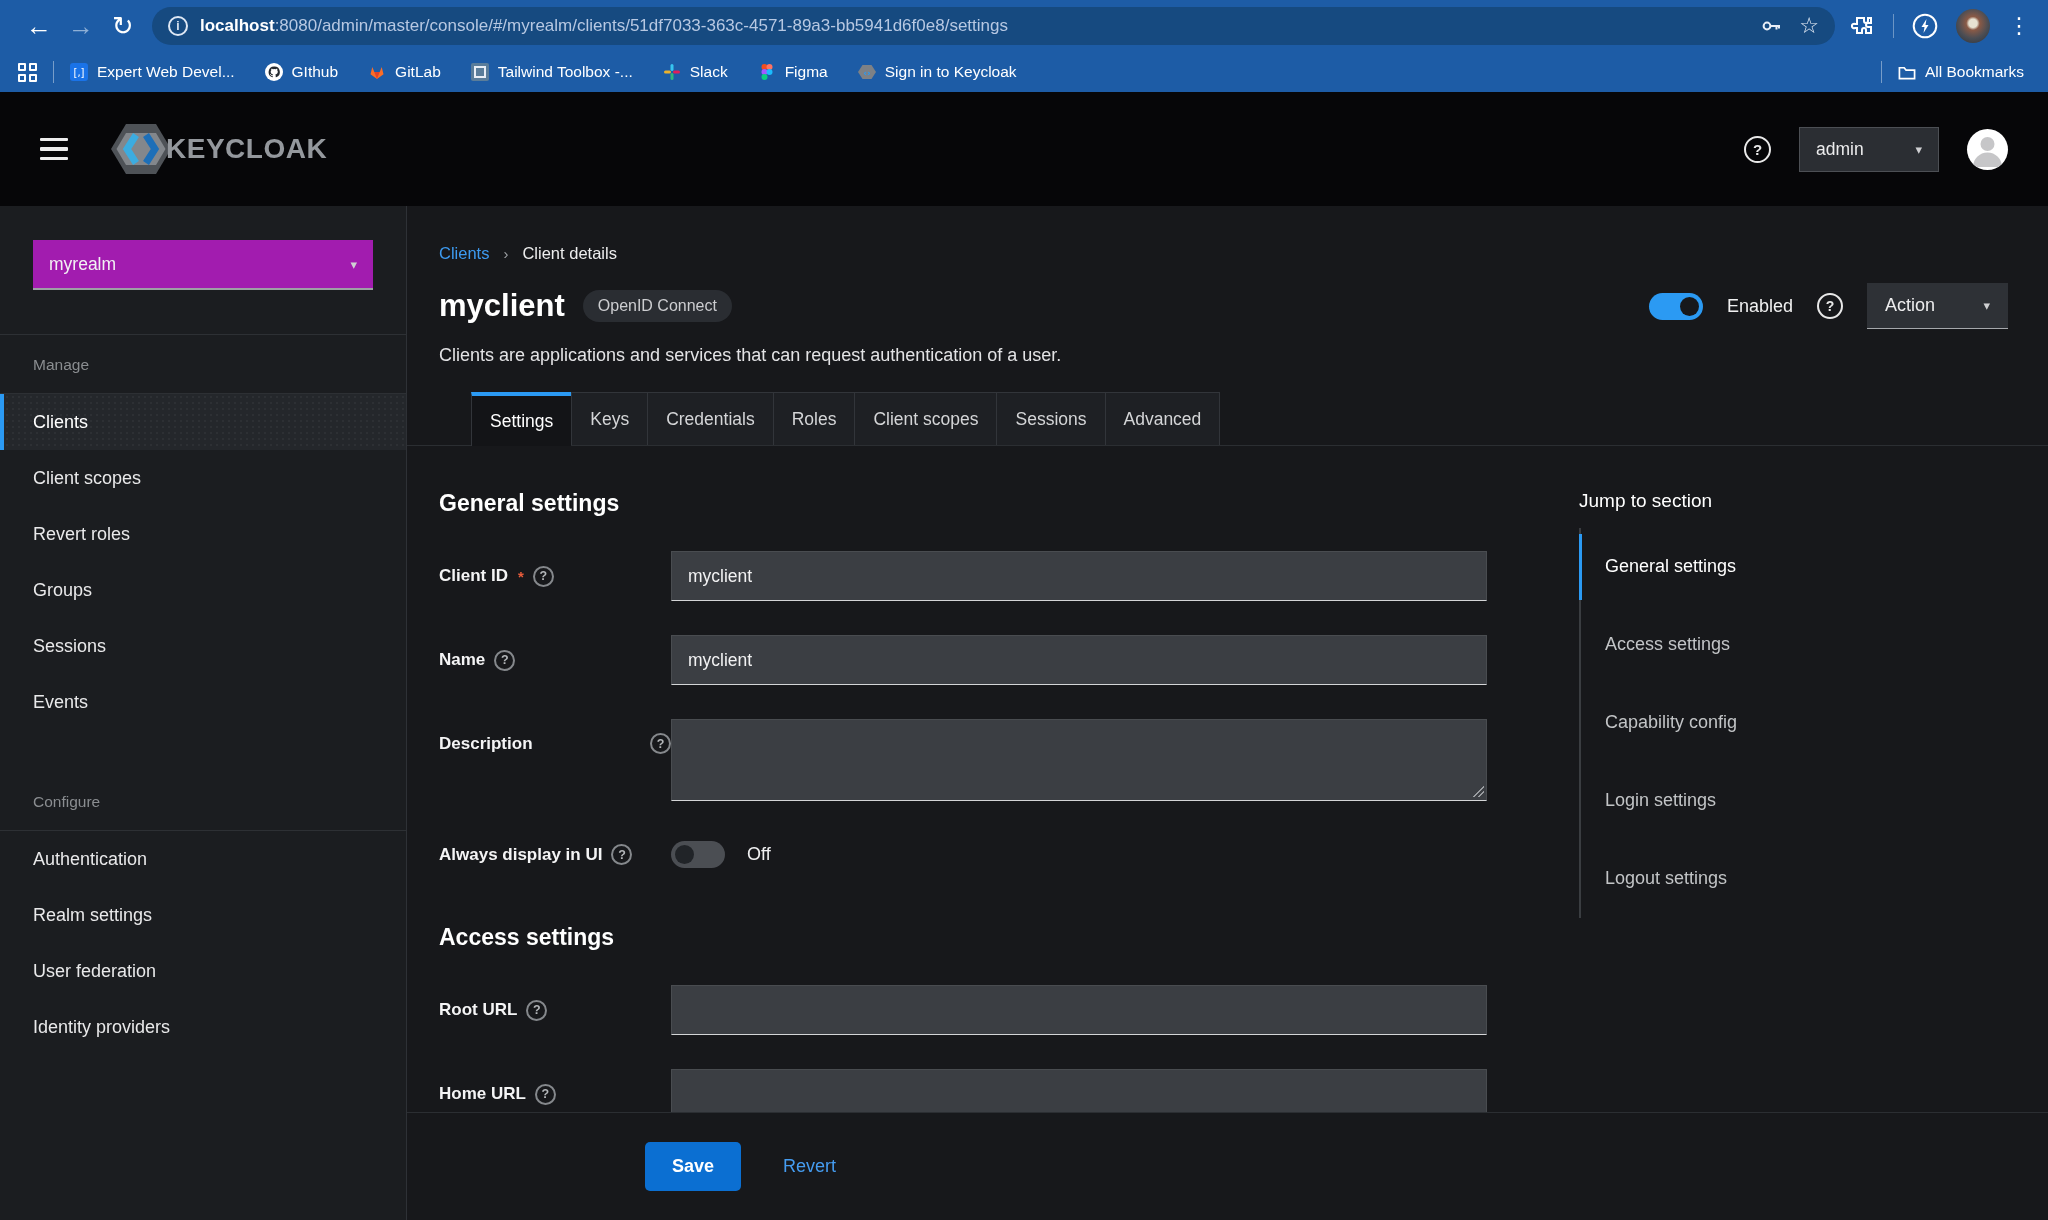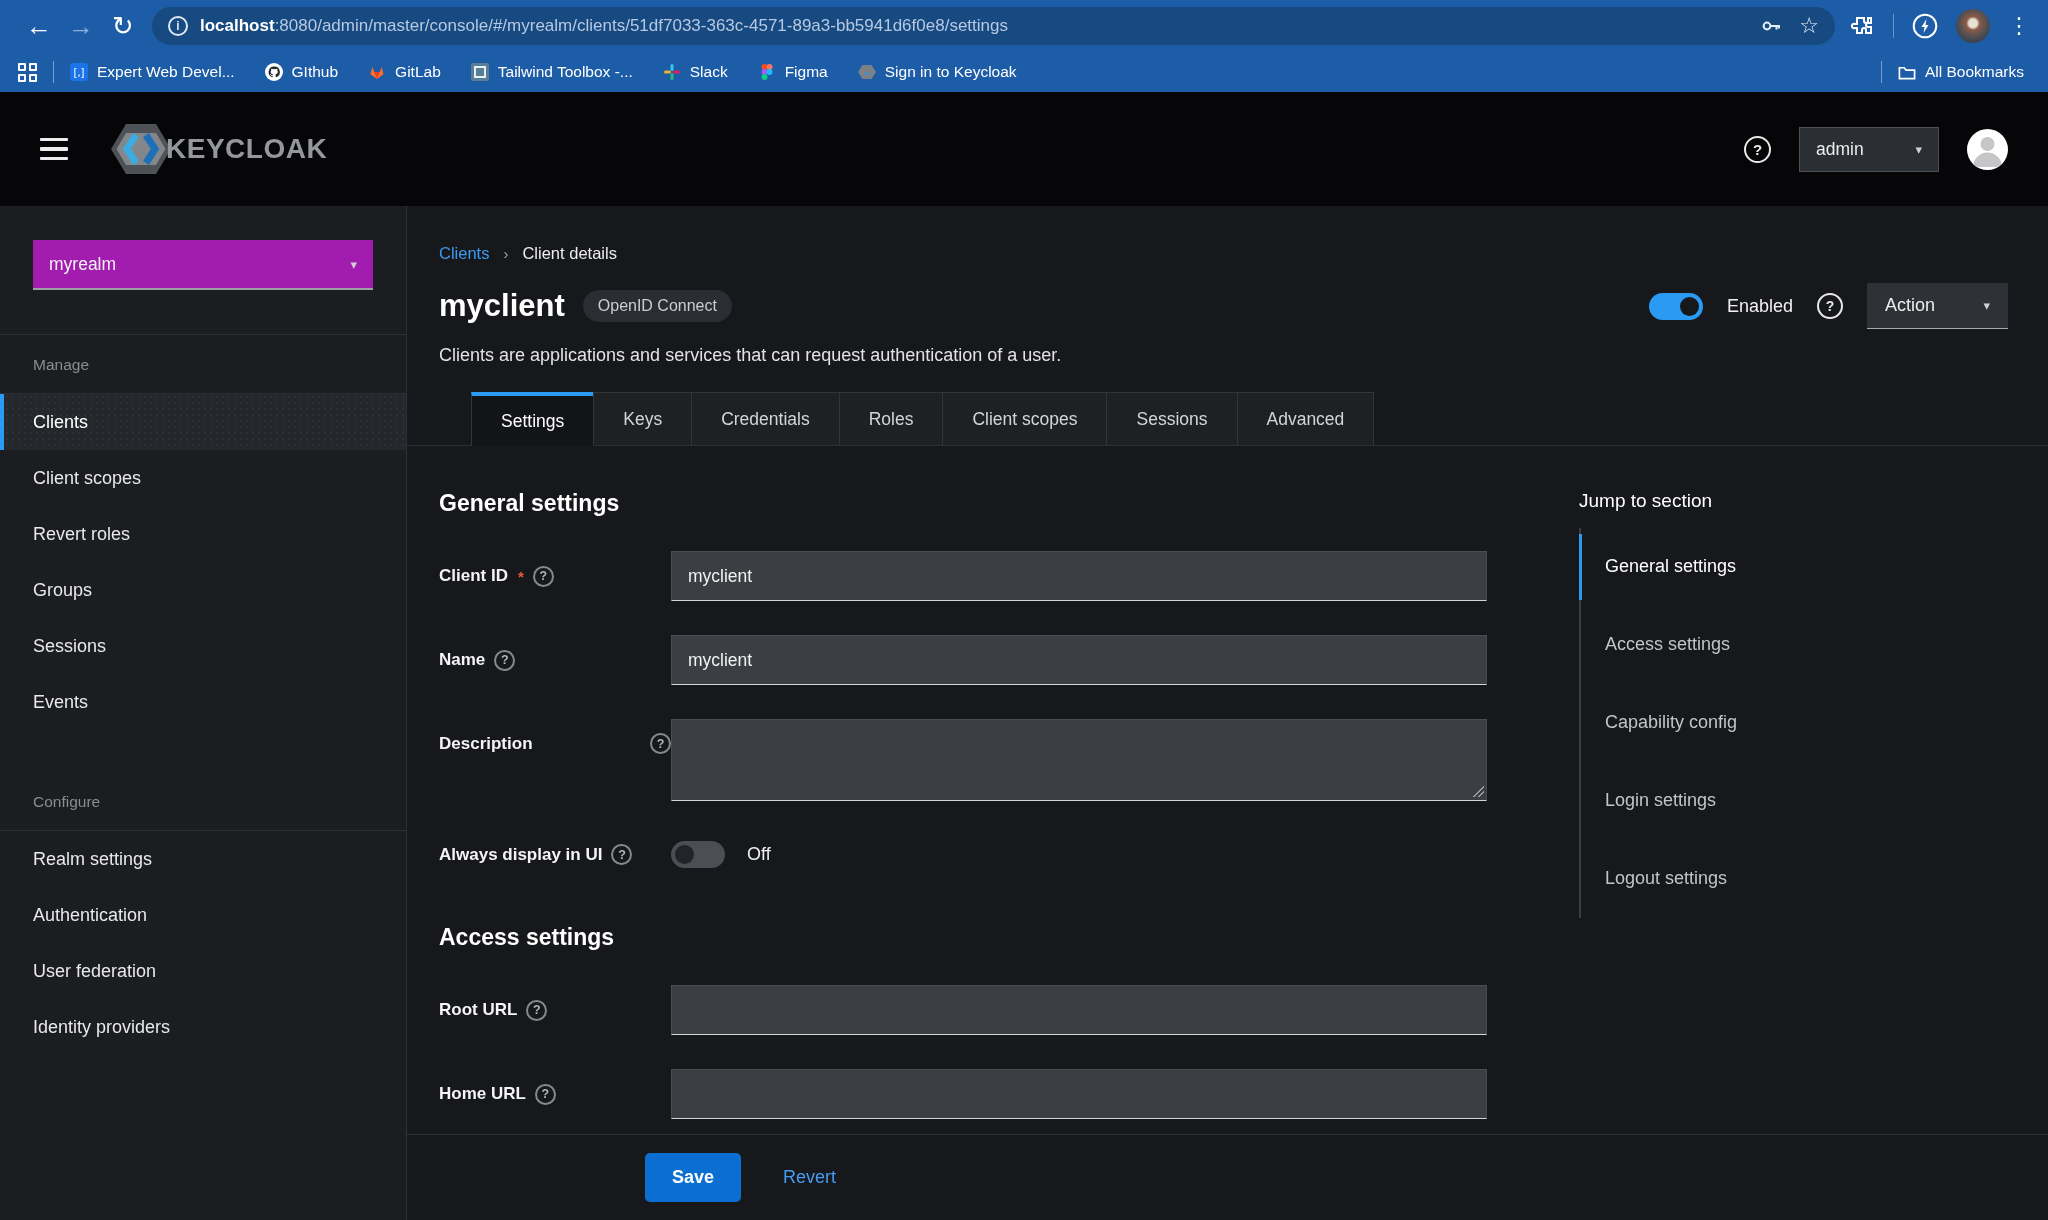--- a/index.html
+++ b/index.html
@@ -77,21 +77,21 @@
   .switch.on .knob { position:absolute; right:4px; top:4px; width:19px; height:19px; border-radius:50%; background:#17181b; }
   .switch.off { background:#4b4e53; }
   .switch.off .knob { position:absolute; left:4px; top:4px; width:19px; height:19px; border-radius:50%; background:#212428; }
   .enabled-lbl { font-size:18px; color:#f0f0f1; }
   .action-dd { width:141px; height:46px; background:#2e3136; border-bottom:1px solid #a5a8ac;
                display:flex; align-items:center; justify-content:space-between; padding:0 18px;
                color:#ededee; font-size:18px; }
   .subtitle { padding:16px 32px 0; font-size:18px; color:#e3e3e5; }
 
   .tabs { display:flex; align-items:flex-end; margin-top:26px; padding-left:64px; border-bottom:1px solid #2b2e32; }
-  .tab { height:53px; display:flex; align-items:center; padding:0 29px; font-size:17.5px; color:#d4d5d7;
+  .tab { height:53px; display:flex; align-items:center; padding:0 18px; font-size:17.5px; color:#d4d5d7;
          background:#1e2024; border:1px solid #32353a; border-bottom:none; border-right:none; cursor:pointer; }
   .tab:last-child { border-right:1px solid #32353a; }
   .tab.active { background:#131417; color:#fff; border-top:4px solid #2b9af3; margin-bottom:-1px; height:54px; }
 
   .main-area { display:flex; padding:0 32px;gap:32px; }
   .form-col { width:1048px; flex:none; }
   .section-h { font-size:23px; font-weight:bold; color:#fff; margin-top:44px; }
   .frow { display:flex; align-items:center; margin-top:34px; }
   .frow.top { align-items:flex-start; }
   .flabel { width:232px; flex:none; display:flex; align-items:center; gap:9px; font-size:17px; font-weight:bold; color:#f4f4f5; }
@@ -110,21 +110,21 @@
      background:linear-gradient(135deg, transparent 0 55%, #9a9da1 55% 62%, transparent 62% 75%, #9a9da1 75% 82%, transparent 82%); }
   .off-lbl { font-size:18px; color:#f0f0f1; margin-left:22px; }
 
   .jump-col { margin-left:60px; padding-top:44px; width:430px; }
   .jump-h { font-size:19px; color:#fff; }
   .jump-list { margin-top:16px; border-left:2px solid #3a3d41; }
   .jump-item { position:relative; padding:28px 0 29px 24px; font-size:18px; color:#c2c4c6; cursor:pointer; }
   .jump-item.active { color:#fff; }
   .jump-item.active::before { content:""; position:absolute; left:-2px; top:6px; bottom:6px; width:3px; background:#2b9af3; }
 
-  .footer-bar { position:absolute; left:0; right:0; bottom:0; height:86px; background:#17181b;
+  .footer-bar { position:absolute; left:0; right:0; bottom:0; height:108px; background:#17181b;
                 border-top:1px solid #2b2e32; display:flex; align-items:center; padding-left:238px; gap:42px; }
   .save-btn { background:#0b6fd2; color:#fff; border:none; font-size:18px; font-weight:bold;
               padding:14px 27px; border-radius:5px; cursor:pointer; font-family:inherit; }
   .revert-link { color:#459cf0; font-size:18px; cursor:pointer; }
 
   svg { display:block; }
 </style>
 </head>
 <body>
 
@@ -311,22 +311,22 @@
       <div class="nav-item">Revert roles</div>
       <div class="nav-item">Groups</div>
       <div class="nav-item">Sessions</div>
       <div class="nav-item">Events</div>
     </nav>
 
     <div class="sec-label" style="margin-top:42px;">Configure</div>
     <div class="side-div"></div>
 
     <nav>
+      <div class="nav-item">Authentication</div>
       <div class="nav-item">Realm settings</div>
-      <div class="nav-item">Authentication</div>
       <div class="nav-item">User federation</div>
       <div class="nav-item">Identity providers</div>
     </nav>
   </aside>
 
   <main class="content">
 
     <div class="breadcrumb">
       <span class="crumb-link">Clients</span>
       <span class="crumb-sep">›</span>

